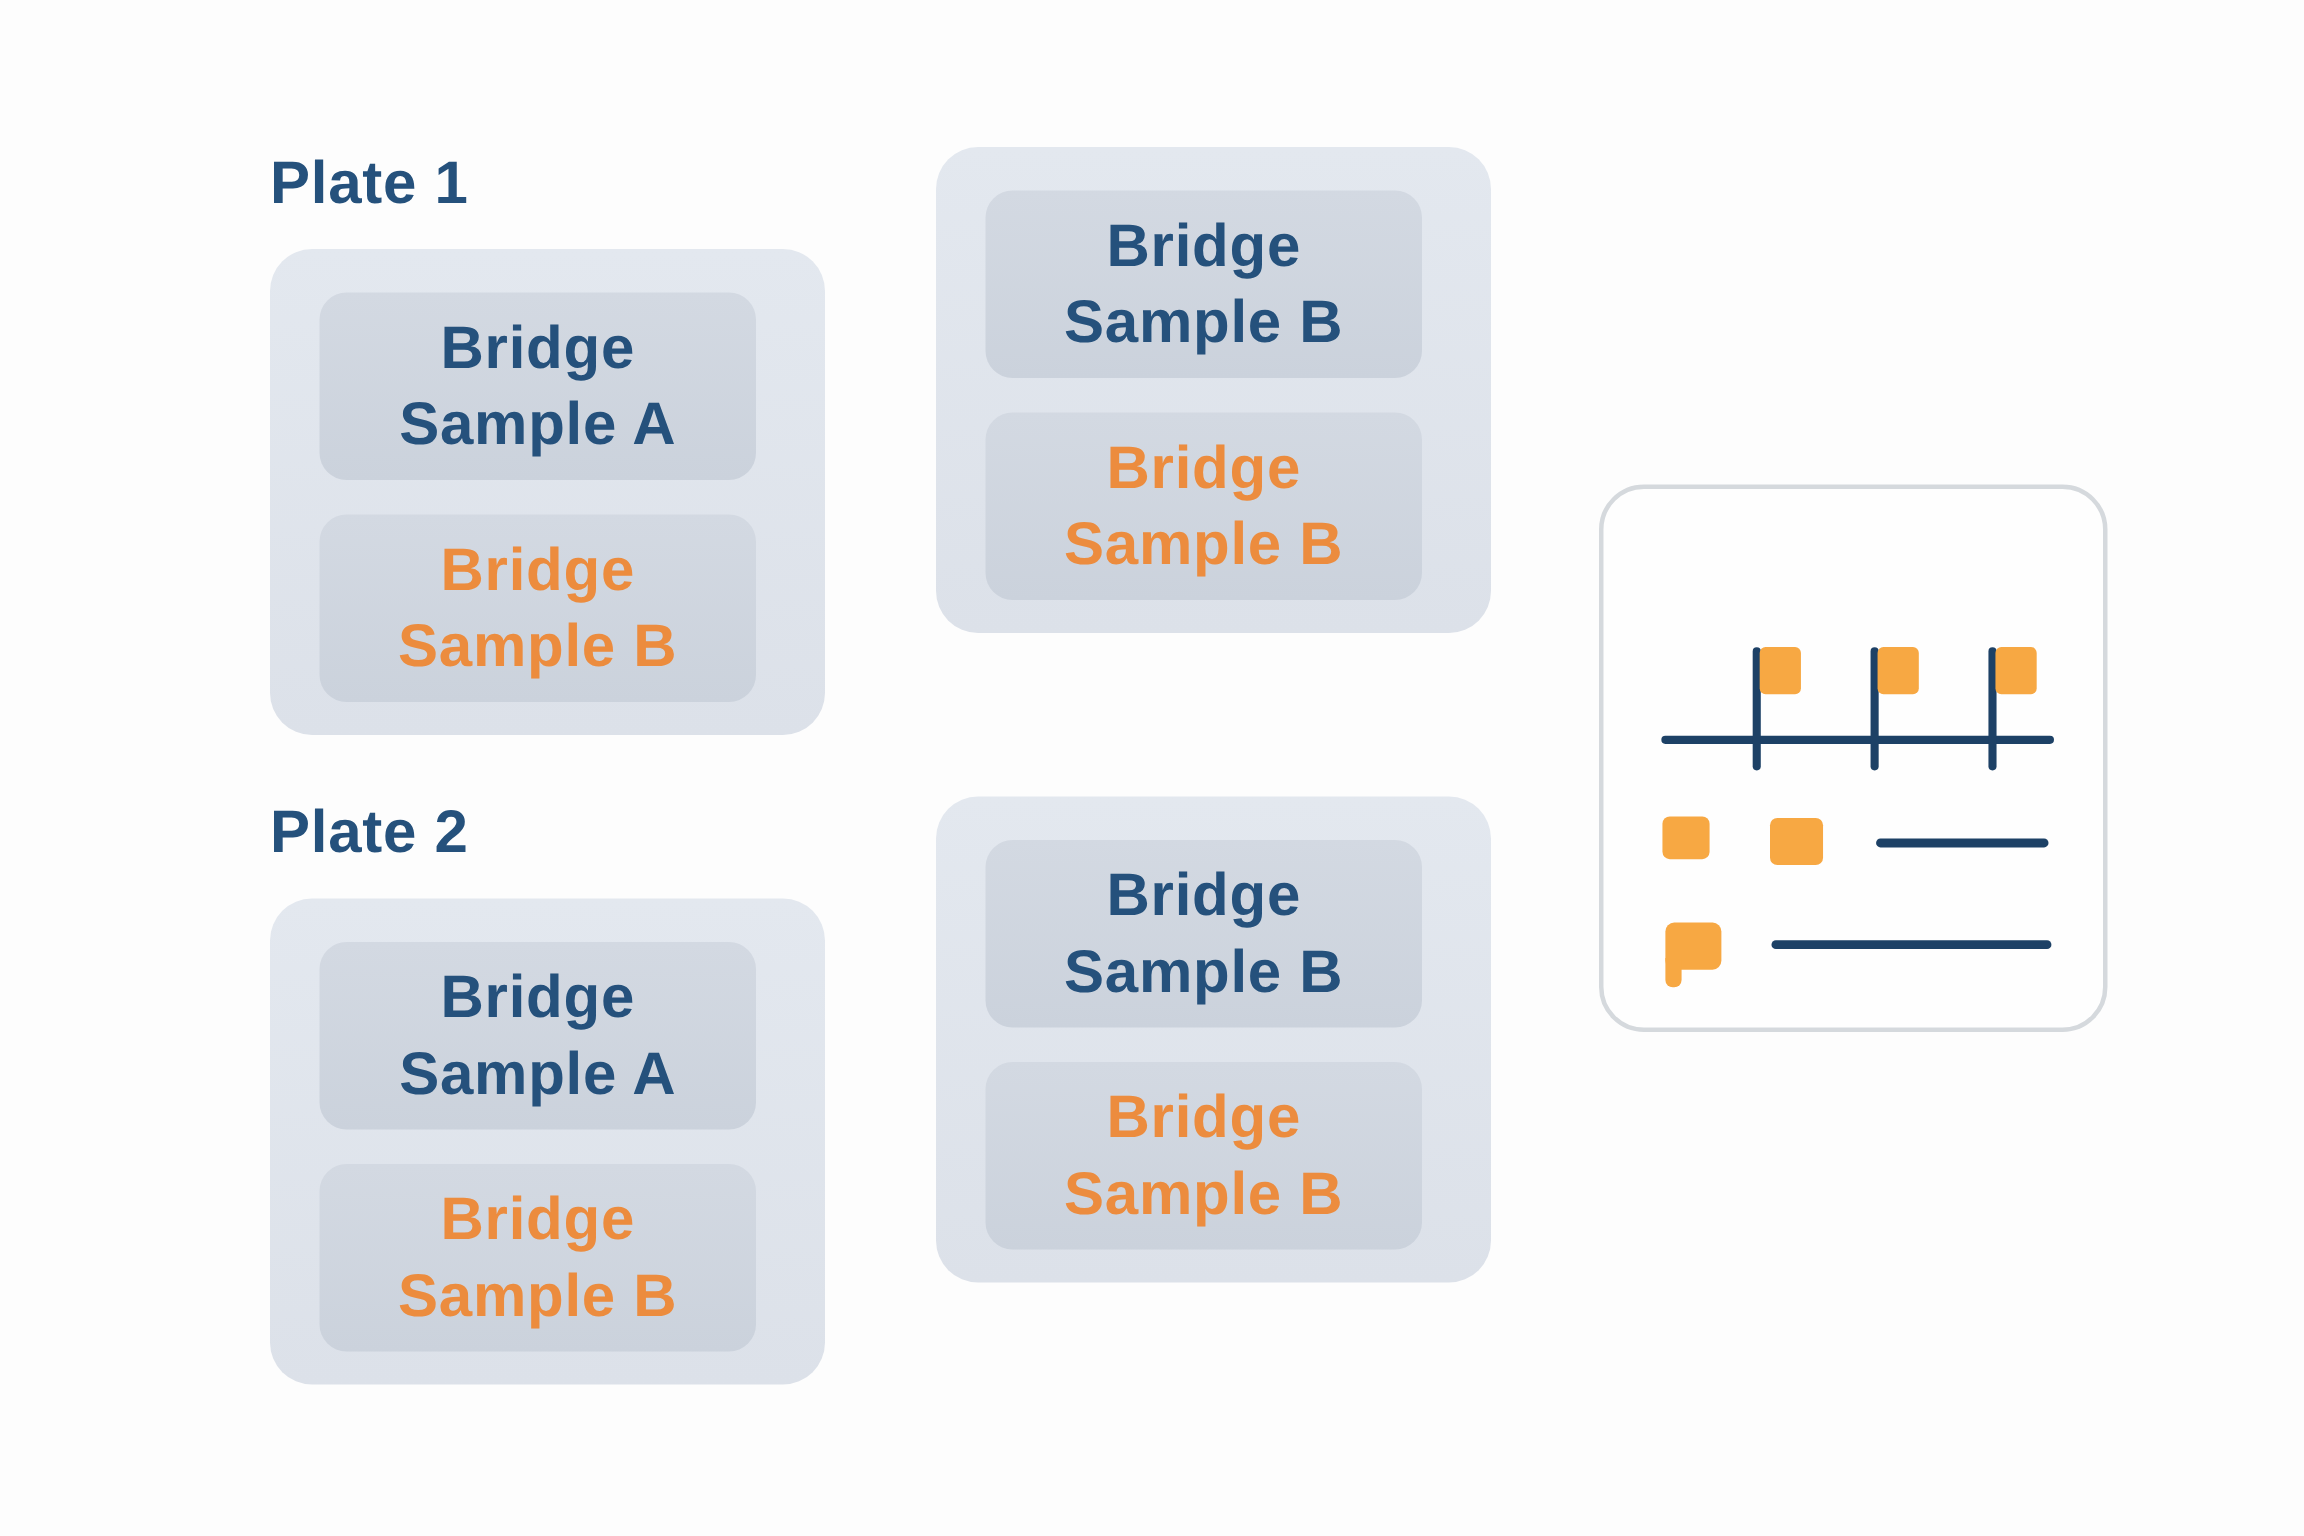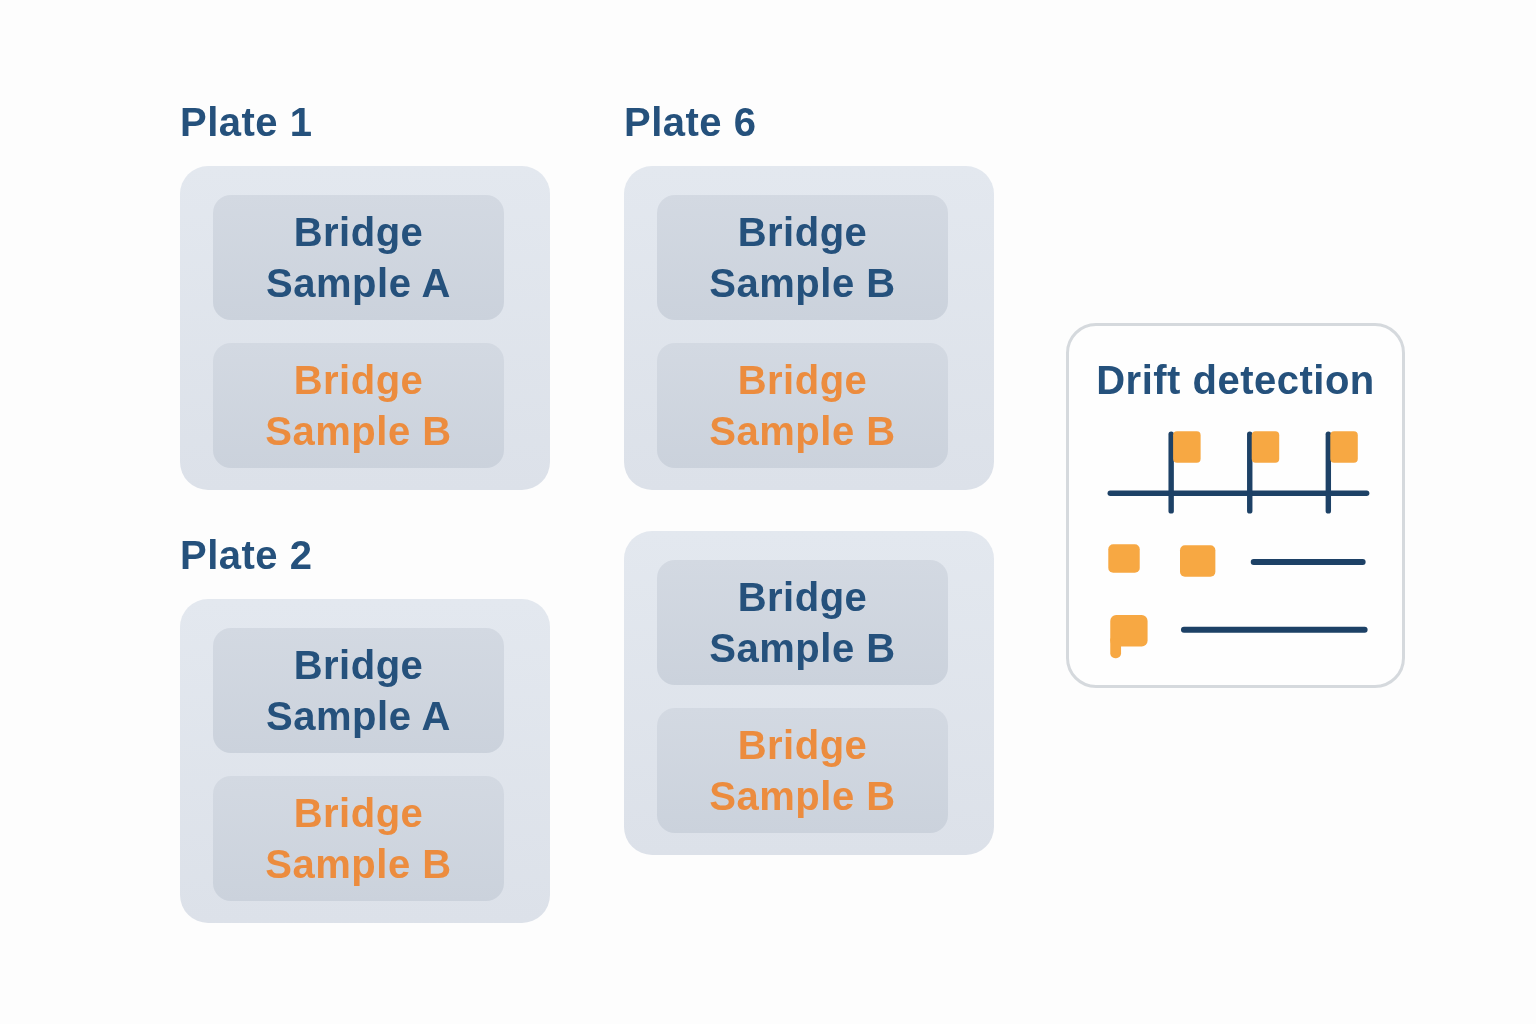--- a/index.html
+++ b/index.html
@@ -107,21 +107,20 @@
         <span>Sample A</span>
       </div>
       <div class="well tone-orange">
         <span>Bridge</span>
         <span>Sample B</span>
       </div>
     </div>
   </div>
 
   <div class="plate-wrap pos-tr">
-    <h2 class="plate-title">Plate 6</h2>
     <div class="plate">
       <div class="well tone-navy">
         <span>Bridge</span>
         <span>Sample B</span>
       </div>
       <div class="well tone-orange">
         <span>Bridge</span>
         <span>Sample B</span>
       </div>
     </div>
@@ -148,21 +147,20 @@
         <span>Sample B</span>
       </div>
       <div class="well tone-orange">
         <span>Bridge</span>
         <span>Sample B</span>
       </div>
     </div>
   </div>
 
   <aside class="drift-panel">
-    <h2 class="drift-title">Drift detection</h2>
     <svg class="drift-art" viewBox="0 0 339 365" fill="none" xmlns="http://www.w3.org/2000/svg">
 
       <g>
         <line x1="42" y1="170" x2="303" y2="170" stroke="#1d4166" stroke-width="5.5" stroke-linecap="round"></line>
         <line x1="104" y1="110" x2="104" y2="188" stroke="#1d4166" stroke-width="5.5" stroke-linecap="round"></line>
         <line x1="184" y1="110" x2="184" y2="188" stroke="#1d4166" stroke-width="5.5" stroke-linecap="round"></line>
         <line x1="264" y1="110" x2="264" y2="188" stroke="#1d4166" stroke-width="5.5" stroke-linecap="round"></line>
         <rect x="106" y="107" width="28" height="32" rx="4" fill="#f7a843"></rect>
         <rect x="186" y="107" width="28" height="32" rx="4" fill="#f7a843"></rect>
         <rect x="266" y="107" width="28" height="32" rx="4" fill="#f7a843"></rect>

